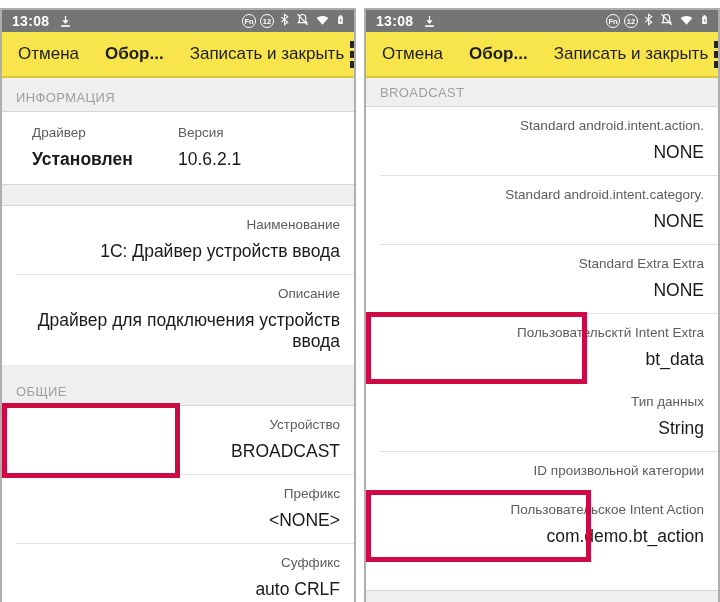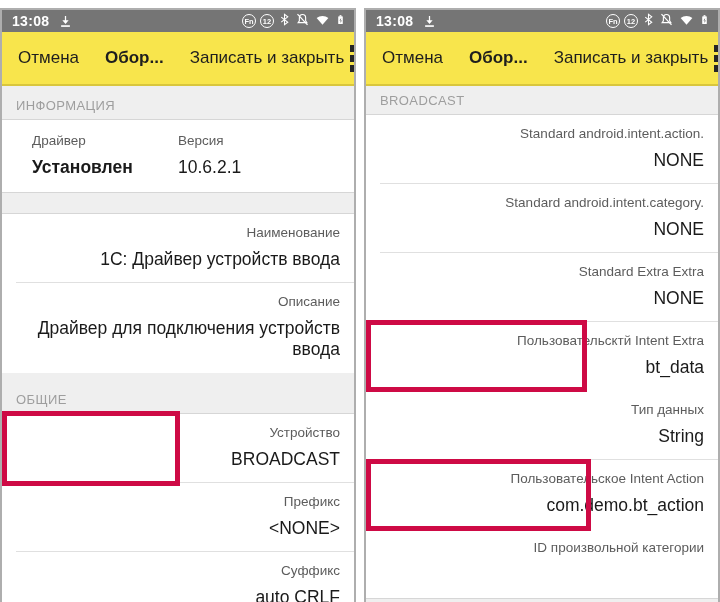--- a/index.html
+++ b/index.html
@@ -15,21 +15,21 @@
              padding:0 8px 0 10px;box-sizing:border-box;}
   .sb-time{color:#fff;font-size:14px;font-weight:700;letter-spacing:.3px;}
   .sb-dl{margin-left:9px;display:flex;align-items:center;}
   .sb-spacer{flex:1;}
   .sb-icons{display:flex;align-items:center;gap:4px;}
   .badge{width:14px;height:14px;border:1.4px solid #fff;border-radius:50%;
          color:#fff;font-size:7.5px;font-weight:700;display:flex;align-items:center;
          justify-content:center;box-sizing:border-box;}
 
   
-  .toolbar{height:54px;background:#F8E54C;border-bottom:2px solid #d9c63c;
+  .toolbar{height:46px;background:#F8E54C;border-bottom:2px solid #d9c63c;
            display:flex;align-items:center;padding:0 8px 0 16px;box-sizing:border-box;
            color:#1e1e1e;font-size:17px;}
   .tb-cancel{margin-right:26px;}
   .tb-title{font-weight:700;margin-right:26px;}
   .tb-save{white-space:nowrap;}
   .tb-dots{margin-left:auto;display:flex;flex-direction:column;gap:3px;padding:4px 6px;}
   .tb-dots i{display:block;width:7px;height:7px;background:#262626;}
 
   
   .content{position:relative;background:#fff;height:528px;overflow:hidden;}
@@ -242,26 +242,26 @@
         <div class="lbl">Пользовательсктй Intent Extra</div>
         <div class="val">bt_data</div>
       </div>
 
       <div class="frow divided">
         <div class="lbl">Тип данных</div>
         <div class="val">String</div>
       </div>
 
       <div class="frow">
+        <div class="lbl">ID произвольной категории</div>
+      </div>
+
+      <div class="frow">
         <div class="hlbox hl-r2"></div>
         <div class="lbl">Пользовательское Intent Action</div>
         <div class="val">com.demo.bt_action</div>
       </div>
 
-      <div class="frow">
-        <div class="lbl">ID произвольной категории</div>
-      </div>
-
       <div class="bottomband"></div>
     </div>
   </div>
 
 </div>
 
 </body></html>

